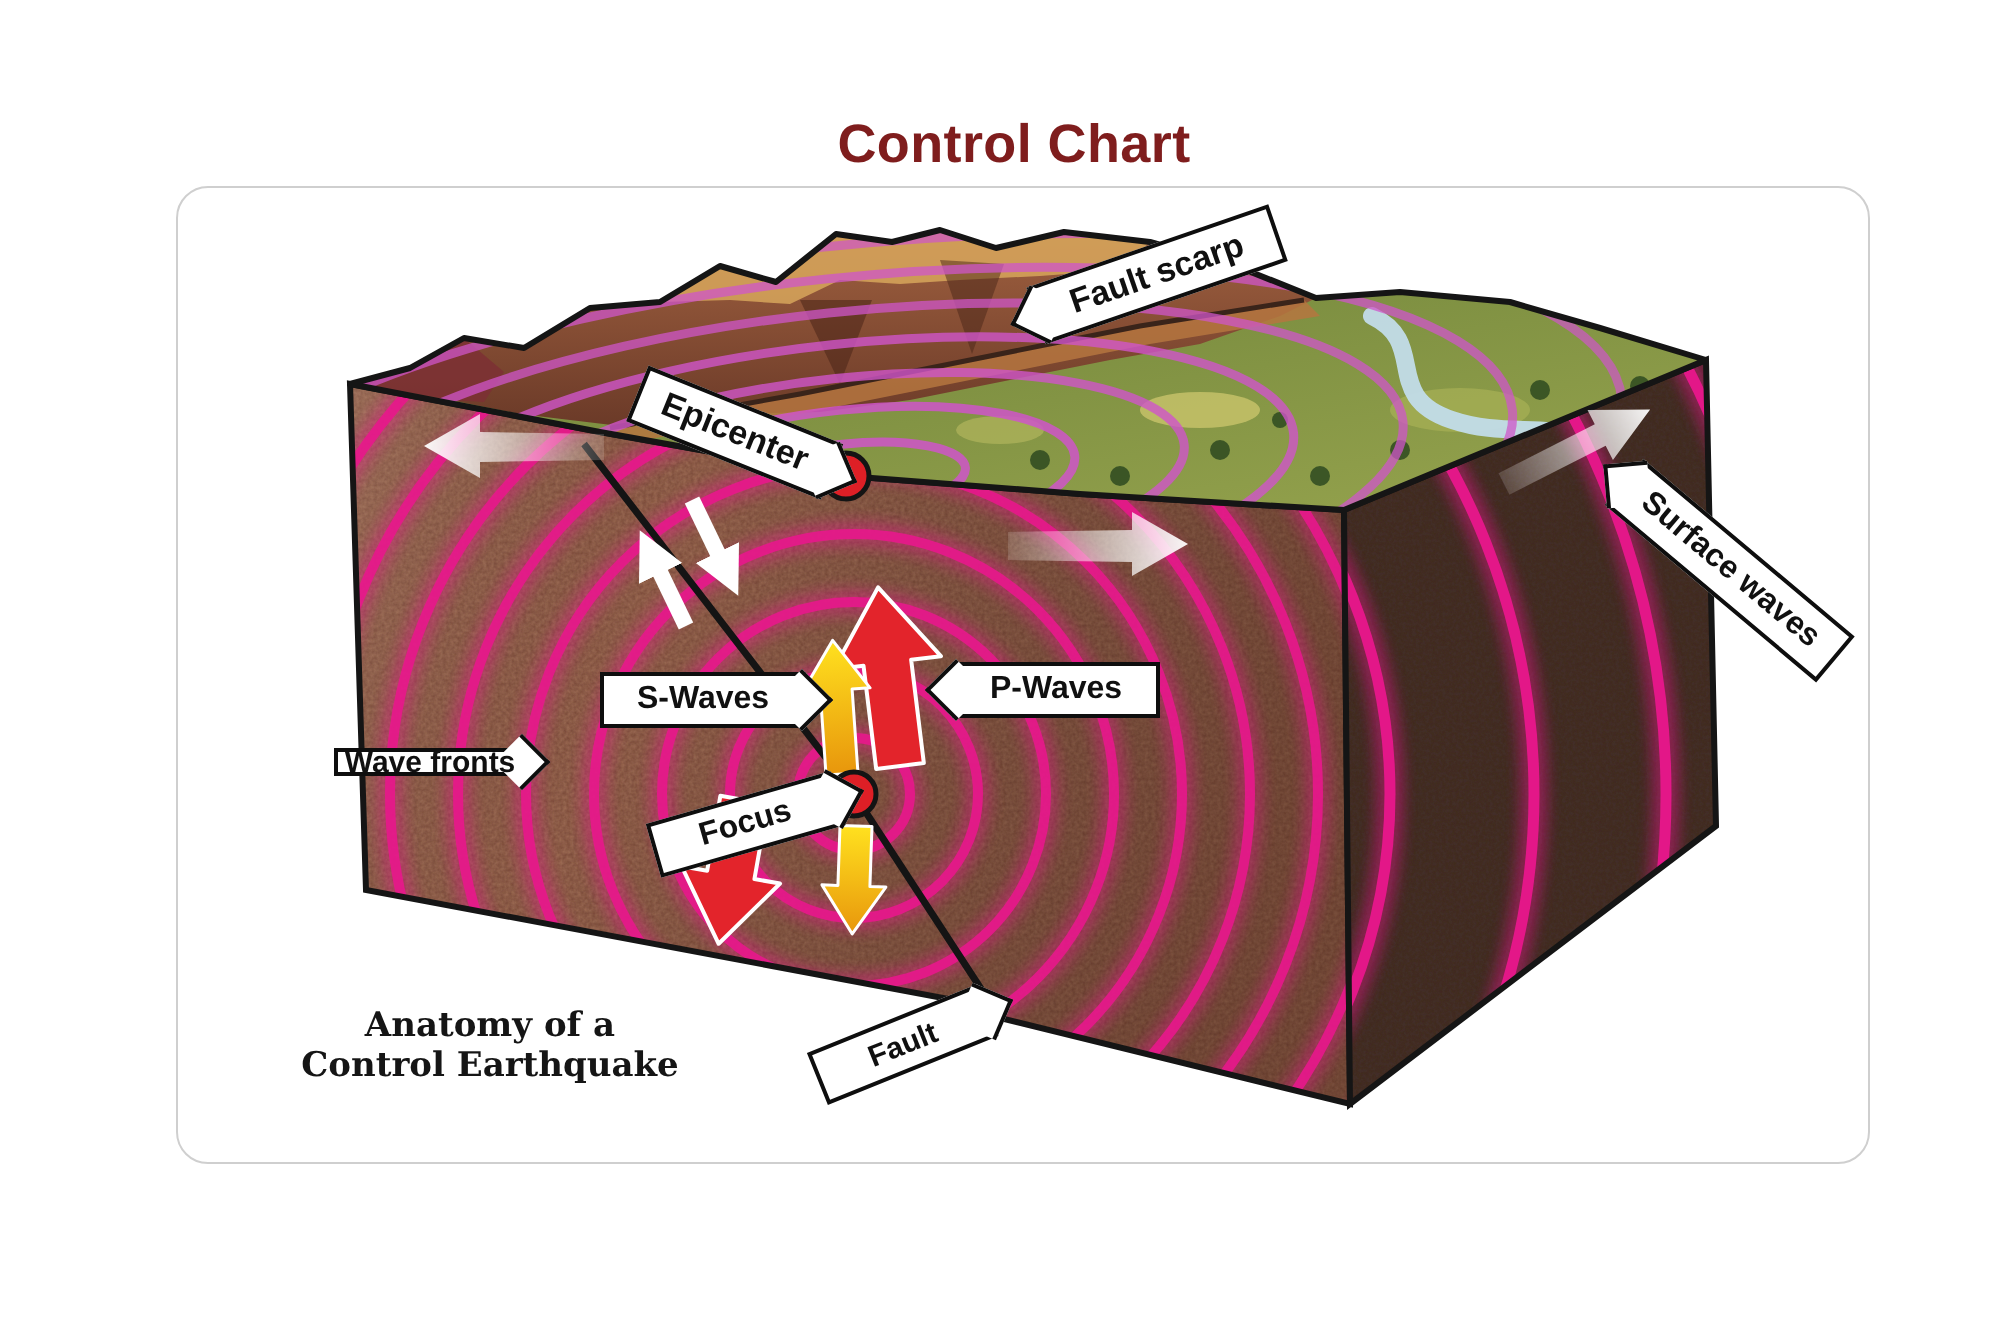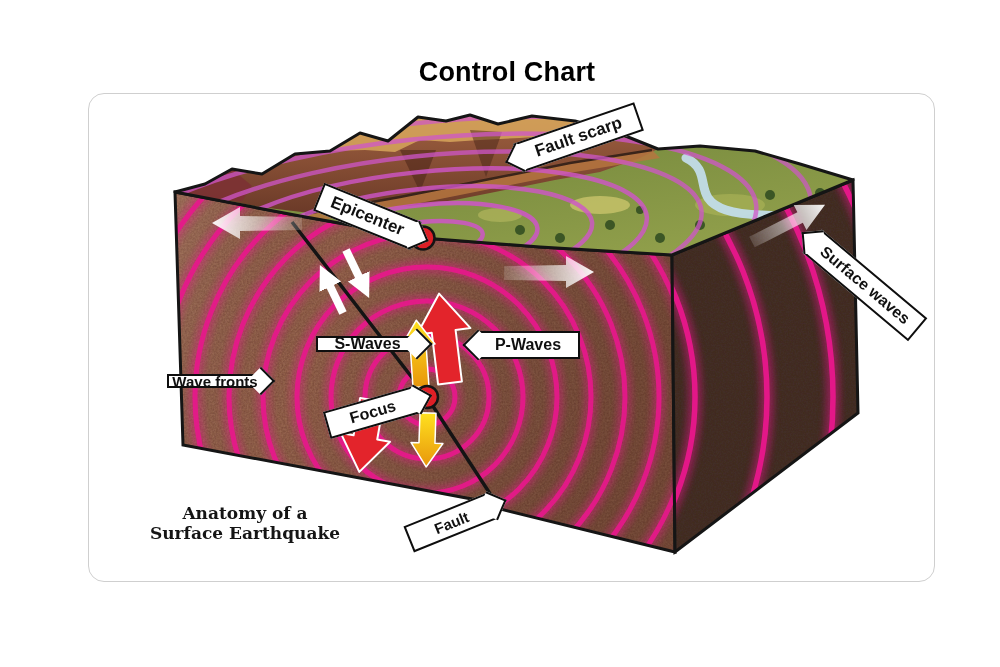--- a/index.html
+++ b/index.html
@@ -1,40 +1,40 @@
 <!DOCTYPE html>
 <html style="--wave-front: #e8188c; --terrain-wave: #cf55c9; --p-wave-arrow: #e3242b; --s-wave-arrow: #f8ce14; --epicenter-dot: #de1f26; --front-face: #9e6d55; --side-face: #43302a; --banner-bg: #ffffff; --banner-border: #0e0e0e;"><head>
 <meta charset="utf-8">
 <style>
   html,body{margin:0;padding:0;}
   body{width:1000px;height:667px;background:#ffffff;position:relative;overflow:hidden;
        font-family:"Liberation Sans",sans-serif;}
   .page-title{position:absolute;left:257px;top:57px;width:500px;text-align:center;
-       font-size:27px;font-weight:bold;color:#000000;letter-spacing:.2px;}
+       font-size:27px;font-weight:bold;color:#7f1d1d;letter-spacing:.2px;}
   .card{position:absolute;left:88px;top:93px;width:845px;height:487px;background:#fff;
        border:1.5px solid #cfcfcf;border-radius:16px;}
   svg.diagram{position:absolute;left:0;top:0;}
   .caption{position:absolute;left:100px;top:503px;width:290px;text-align:center;
        font-family:"DejaVu Serif",serif;font-weight:bold;font-size:17px;line-height:1.2;color:#151515;}
   .banner{position:absolute;background:#fff;border:2px solid #0e0e0e;display:flex;
        align-items:center;justify-content:center;font-weight:bold;font-size:16px;color:#101010;
        white-space:nowrap;box-sizing:border-box;}
   .banner .txt{position:relative;z-index:2;padding:0 4px;}
   .tip{position:absolute;background:#fff;top:50%;z-index:1;}
   .tip-r{width:20px;height:20px;right:0;transform:translate(50%,-50%) rotate(45deg);
        border-top:2px solid #0e0e0e;border-right:2px solid #0e0e0e;}
   .tip-l{width:20px;height:20px;left:0;transform:translate(-50%,-50%) rotate(45deg);
        border-bottom:2px solid #0e0e0e;border-left:2px solid #0e0e0e;}
   #b-faultscarp{left:518px;top:143px;width:128px;height:30px;transform:rotate(-19deg);
        transform-origin:0 50%;font-size:17px;}
   #b-epicenter{left:311px;top:221px;width:105px;height:30px;transform:rotate(22deg);
        transform-origin:100% 50%;font-size:17px;}
   #b-surfacewaves{left:812px;top:226px;width:138px;height:30px;transform:rotate(40deg);
        transform-origin:0 50%;}
-  #b-swaves{left:316px;top:336px;width:103px;height:16px;}
+  #b-swaves{left:300px;top:336px;width:103px;height:28px;}
   #b-pwaves{left:476px;top:331px;width:104px;height:28px;}
   #b-wavefronts{left:167px;top:374px;width:96px;height:14px;font-size:15px;}
   #b-wavefronts .tip{width:18px;height:18px;}
   #b-focus{left:323px;top:385px;width:96px;height:28px;transform:rotate(-16deg);
        transform-origin:100% 50%;}
   #b-fault{left:402px;top:491px;width:92px;height:28px;transform:rotate(-22deg);
        transform-origin:100% 50%;font-size:15px;}
 </style>
 </head>
 <body>
@@ -243,14 +243,14 @@
   <span class="tip tip-r"></span>
   <span class="txt">Focus</span>
 </div>
 <div class="banner" id="b-fault">
   <span class="tip tip-r"></span>
   <span class="txt">Fault</span>
 </div>
 
 <div class="caption">
   <div>Anatomy of a</div>
-  <div>Surface Earthquake</div>
+  <div>Control Earthquake</div>
 </div>
 
 </body></html>

